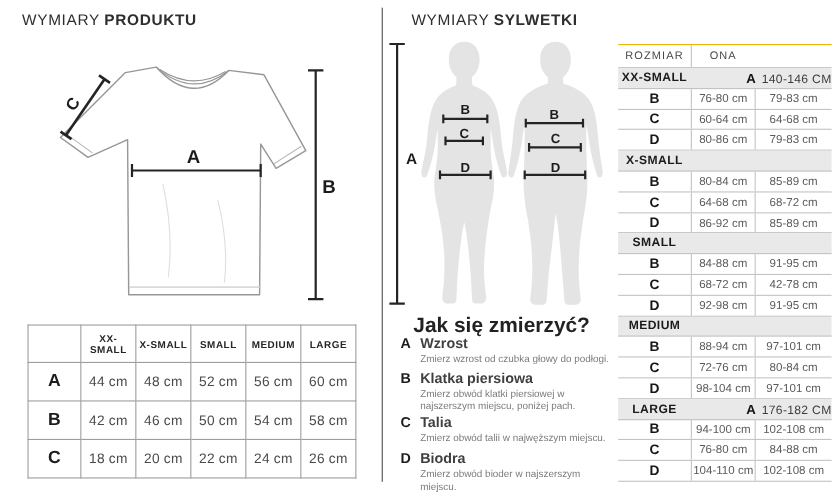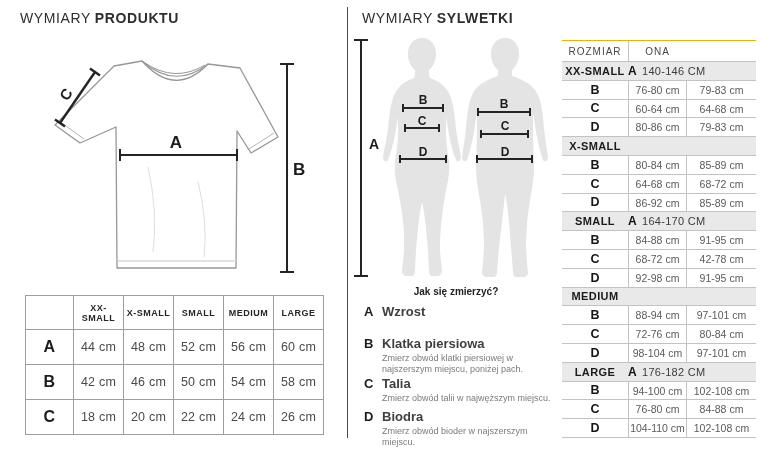--- a/index.html
+++ b/index.html
@@ -16,41 +16,41 @@
   
   table.prod { position:absolute; left:25px; top:295px; border-collapse:collapse; table-layout:fixed; }
   table.prod td, table.prod th { border:1px solid #9d9d9d; text-align:center; vertical-align:middle; background:#fff; }
   table.prod th { width:50px; height:34px; font-size:9px; font-weight:bold; letter-spacing:.5px; color:#262626; }
   table.prod th.corner { width:48px; }
   table.prod td { height:35px; font-size:12.5px; color:#4a4a4a; letter-spacing:.2px; }
   table.prod td.rowlab { font-size:16px; font-weight:bold; color:#1c1c1c; }
 
   
   .howto-title { position:absolute; left:350px; top:286px; width:212px; text-align:center;
-                 font-size:10px; font-weight:bold; color:#222; }
+                 font-size:19px; font-weight:bold; color:#222; }
   .measure-item { position:absolute; left:364px; width:188px; }
   .measure-item .ltr { position:absolute; left:0; top:0; font-size:13px; font-weight:bold; color:#1d1d1d; }
   .measure-item .body { margin-left:18px; }
   .measure-item .name { font-size:13px; color:#3f3f3f;font-weight:bold; }
   .measure-item .desc { margin-top:2px; font-size:9px; line-height:10.5px; color:#7b7b7b; width:172px; }
 
   
   .size-table { position:absolute; left:562px; top:40px; width:194px; font-size:10.5px; }
   .st-row { display:flex; align-items:center; border-bottom:1px solid #c3c3c3; height:18.8px; }
   .st-row.st-header { height:22px; border-top:1px solid #eab308; }
   .st-c1 { width:66px; text-align:center; }
   .st-c2 { width:58px; text-align:center; align-self:stretch; line-height:18px;
            border-left:1px solid #c3c3c3; color:#5a5a5a; }
   .st-c3 { width:70px; text-align:center; align-self:stretch; line-height:18px;
            border-left:1px solid #c3c3c3; color:#5a5a5a; }
   .st-header .st-c1, .st-header .st-c2, .st-header .st-c3 {
       font-size:10px; letter-spacing:1px; color:#474747; line-height:21px; }
   .st-row.st-size { background:#e9e9e9; }
   .st-size .size-name { font-size:11px; font-weight:bold; letter-spacing:.4px; color:#1b1b1b; }
-  .st-size .st-span { flex:1; text-align:left; color:#3c3c3c; font-size:11px; letter-spacing:.3px; }
+  .st-size .st-span { flex:1; text-align:right; color:#3c3c3c; font-size:11px; letter-spacing:.3px; }
   .st-size .st-span b { font-size:12px; color:#111; margin-right:5px; }
   .st-row .letter { font-size:12.5px; font-weight:bold; color:#161616; }
 
   svg text { font-family:"Liberation Sans", sans-serif; }
 </style>
 </head>
 <body>
 
 <div class="screen">
 
@@ -126,21 +126,21 @@
       <td>20 cm</td>
       <td>22 cm</td>
       <td>24 cm</td>
       <td>26 cm</td>
     </tr>
   </tbody>
     </table>
 
   <div class="divider"></div>
 
-  <div class="sec-title" style="left:362px; top:10px;">
+  <div class="sec-title" style="left:374px; top:10px;">
     <span>WYMIARY</span><b>SYLWETKI</b>
   </div>
 
   <svg style="position:absolute; left:350px; top:32px;" width="210" height="250" viewBox="0 0 210 250">
 
     <path fill="#e4e4e4" d="M72,6 C63,6 58,13 58,22 C58,29 61,35 65,38 C65,42 65,44 64,46 C52,50 46,57 43,66 C40,75 39,86 38,97 C37,107 34,117 33,125 C33,129 36,131 38,128 C41,121 43,112 45,103 C46,96 47,90 48,85 L48,100 C48,112 46,122 45,130 C44,140 46,150 48,158 L52,180 L54,200 L54,214 C54,222 53,230 52,238 C52,242 54,244 57,244 L62,244 C64,244 65,242 65,238 L66,218 L68,196 L70,180 L72,170 L74,180 L76,196 L78,218 L79,238 C79,242 80,244 82,244 L87,244 C90,244 92,242 92,238 C91,230 90,222 90,214 C90,200 92,180 96,158 C98,150 100,140 99,130 C98,122 96,112 96,100 L96,85 C97,90 98,96 99,103 C101,112 103,121 106,128 C108,131 111,129 111,125 C110,117 107,107 106,97 C105,86 104,75 101,66 C98,57 92,50 80,46 C79,44 79,42 79,38 C83,35 86,29 86,22 C86,13 81,6 72,6 Z"></path>
 
     <path fill="#e4e4e4" d="M155,6 C146,6 141,13 141,22 C141,29 144,35 148,38 L148,44 C135,48 126,54 122,63 C118,72 117,84 116,96 C115,107 113,117 112,125 C112,129 115,131 117,128 C120,120 122,110 124,100 C125,92 126,86 127,81 L127,100 C127,112 126,124 126,134 C126,146 128,158 130,168 L133,190 L134,210 C134,222 133,232 132,240 C132,243 134,245 137,245 L143,245 C146,245 147,243 147,240 L149,215 L152,190 L154,172 L155,162 L157,172 L159,190 L161,215 L163,240 C163,243 164,245 167,245 L173,245 C176,245 178,243 178,240 C177,232 176,222 176,210 L177,190 L180,168 C182,158 184,146 184,134 C184,124 183,112 183,100 L183,81 C184,86 185,92 186,100 C188,110 190,120 193,128 C195,131 198,129 198,125 C197,117 195,107 194,96 C193,84 192,72 188,63 C184,54 175,48 162,44 L162,38 C166,35 169,29 169,22 C169,13 164,6 155,6 Z"></path>
 
     <g stroke="#242424" stroke-width="2">
@@ -180,20 +180,21 @@
     <text x="155" y="98" text-anchor="middle" font-size="12" font-weight="bold" fill="#1c1c1c">C</text>
     <text x="155" y="124" text-anchor="middle" font-size="12" font-weight="bold" fill="#1c1c1c">D</text>
   </svg>
 
   <div class="howto-title">Jak się zmierzyć?</div>
 
   <div class="measure-item" style="top:304px;">
     <span class="ltr">A</span>
     <div class="body">
       <div class="name">Wzrost</div>
+      <div class="desc">Zmierz wzrost od czubka głowy do podłogi.</div>
     </div>
   </div>
   <div class="measure-item" style="top:336px;">
     <span class="ltr">B</span>
     <div class="body">
       <div class="name">Klatka piersiowa</div>
       <div class="desc">Zmierz obwód klatki piersiowej w najszerszym miejscu, poniżej pach.</div>
     </div>
   </div>
   <div class="measure-item" style="top:376px;">
@@ -251,21 +252,20 @@
       <div class="st-c3">68-72 cm</div>
     </div>
     <div class="st-row">
       <div class="st-c1 letter">D</div>
       <div class="st-c2">86-92 cm</div>
       <div class="st-c3">85-89 cm</div>
     </div>
 
     <div class="st-row st-size">
       <div class="st-c1 size-name">SMALL</div>
-      <div class="st-span"><b>A</b><span>164-170 CM</span></div>
     </div>
     <div class="st-row">
       <div class="st-c1 letter">B</div>
       <div class="st-c2">84-88 cm</div>
       <div class="st-c3">91-95 cm</div>
     </div>
     <div class="st-row">
       <div class="st-c1 letter">C</div>
       <div class="st-c2">68-72 cm</div>
       <div class="st-c3">42-78 cm</div>

